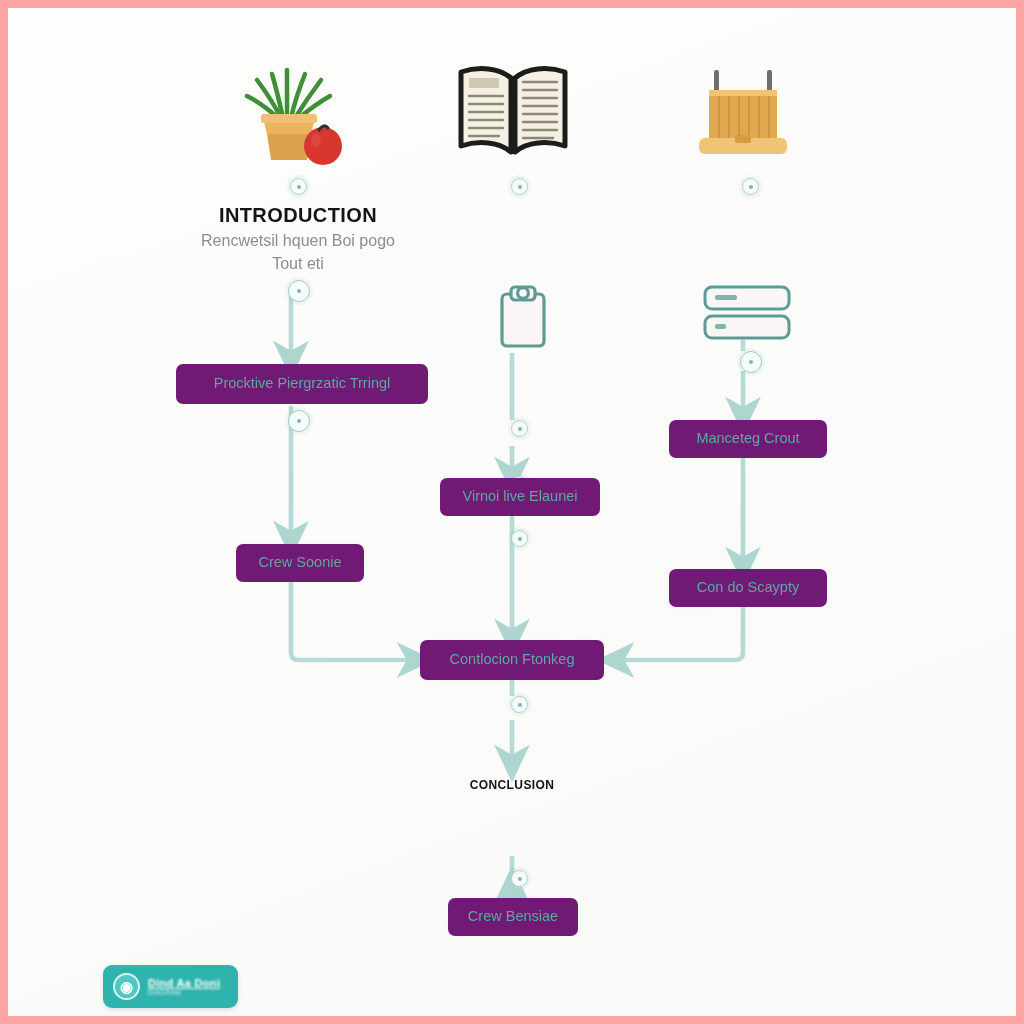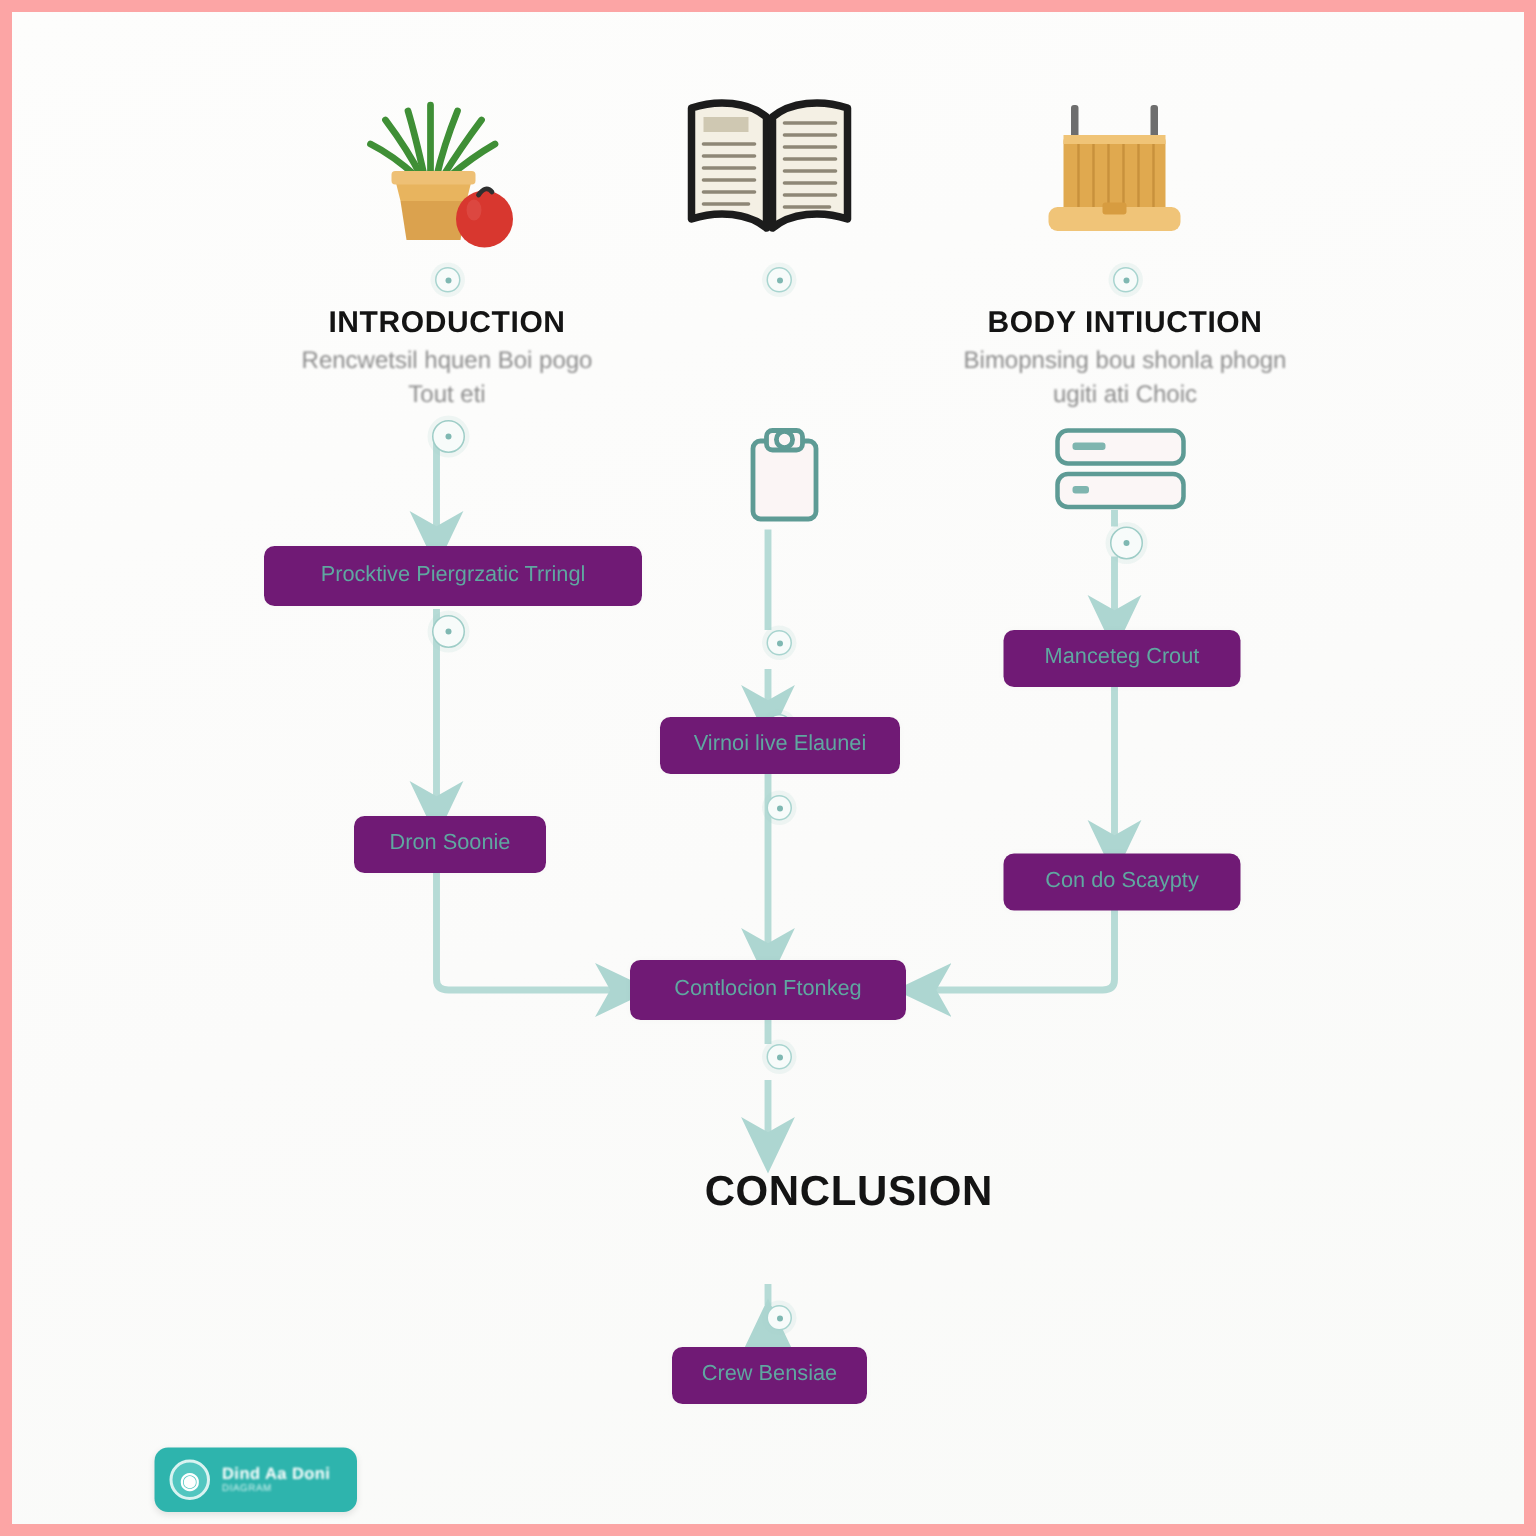--- a/index.html
+++ b/index.html
@@ -112,25 +112,24 @@
   
   .lineart { position: absolute; }
 
   
   .conclusion-block {
     position: absolute;
     width: 300px;
     text-align: center;
   }
   .conclusion-title {
-    font-size: 28px;
+    font-size: 12px;
     font-weight: bold;
     letter-spacing: 0.4px;
     color: #141414;
-    text-align: right;
   }
   .conclusion-sub {
     margin-top: 7px;
     font-size: 10.5px;
     line-height: 1.45;
     color: #8d8d8d;
     filter: blur(0.65px);
     padding: 0 58px;
   }
 
@@ -162,20 +161,21 @@
     font-weight: bold;
     flex: 0 0 auto;
   }
   #badge .btxt { filter: blur(0.8px); }
   #badge .bname {
     font-size: 11px;
     font-weight: bold;
     color: #ffffff;
     letter-spacing: .3px;
     white-space: nowrap;
+    text-decoration: underline;
   }
   #badge .btag {
     font-size: 6.5px;
     color: #d4f2ef;
     letter-spacing: .4px;
     white-space: nowrap;
   }
 </style>
 </head>
 <body>
@@ -240,21 +240,21 @@
     </svg>
   </div>
   <div class="node" style="left:282px; top:170px;"></div>
   <div class="col-head" style="left:160px; top:196px;">
     <div class="col-title">INTRODUCTION</div>
     <div class="col-sub">Rencwetsil hquen Boi pogo Tout eti</div>
   </div>
   <div class="node big" style="left:280px; top:272px;"></div>
   <div class="box" style="left:168px; top:356px; width:252px; height:40px;">Procktive Piergrzatic Trringl</div>
   <div class="node big" style="left:280px; top:402px;"></div>
-  <div class="box" style="left:228px; top:536px; width:128px; height:38px;">Dron Soonie</div>
+  <div class="box" style="left:228px; top:536px; width:128px; height:38px;">Crew Soonie</div>
 
   <div class="art" style="left:445px; top:50px;">
     <svg viewBox="0 0 120 112" width="120" height="112" xmlns="http://www.w3.org/2000/svg">
       <path d="M8,14 C26,8 46,10 58,20 L58,94 C46,84 26,82 8,88 Z" fill="#f4f0e4" stroke="#1c1c1c" stroke-width="5" stroke-linejoin="round"></path>
       <path d="M112,14 C94,8 74,10 62,20 L62,94 C74,84 94,82 112,88 Z" fill="#f4f0e4" stroke="#1c1c1c" stroke-width="5" stroke-linejoin="round"></path>
       <rect x="16" y="20" width="30" height="10" fill="#cfc8b2"></rect>
       <g stroke="#8e8776" stroke-width="2.4" stroke-linecap="round">
         <path d="M16,38 h34"></path>
           <path d="M16,46 h34"></path>
           <path d="M16,54 h34"></path>
@@ -298,24 +298,20 @@
         <path d="M66,36 v44"></path>
           <path d="M76,36 v44"></path>
           <path d="M86,36 v44"></path>
       </g>
       <rect x="26" y="32" width="68" height="6" fill="#f0c477"></rect>
       <rect x="16" y="80" width="88" height="16" rx="6" fill="#f0c478"></rect>
       <rect x="52" y="77" width="16" height="8" rx="2" fill="#d79c40"></rect>
     </svg>
   </div>
   <div class="node" style="left:734px; top:170px;"></div>
-  <div class="col-head" style="left:612px; top:196px;">
-    <div class="col-title">BODY INTIUCTION</div>
-    <div class="col-sub">Bimopnsing bou shonla phogn ugiti ati Choic</div>
-  </div>
   <div class="lineart" style="left:694px; top:276px;">
     <svg viewBox="0 0 90 58" width="90" height="58" xmlns="http://www.w3.org/2000/svg">
       <rect x="3" y="3" width="84" height="22" rx="7" fill="#fbf6f6" stroke="#5e9b95" stroke-width="3"></rect>
       <rect x="3" y="32" width="84" height="22" rx="7" fill="#fbf6f6" stroke="#5e9b95" stroke-width="3"></rect>
       <rect x="13" y="11" width="22" height="5" rx="2" fill="#7fb5af"></rect>
       <rect x="13" y="40" width="11" height="5" rx="2" fill="#7fb5af"></rect>
     </svg>
   </div>
   <div class="node big" style="left:732px; top:343px;"></div>
   <div class="box" style="left:661px; top:412px; width:158px; height:38px;text-align:center;">Manceteg Crout</div>

